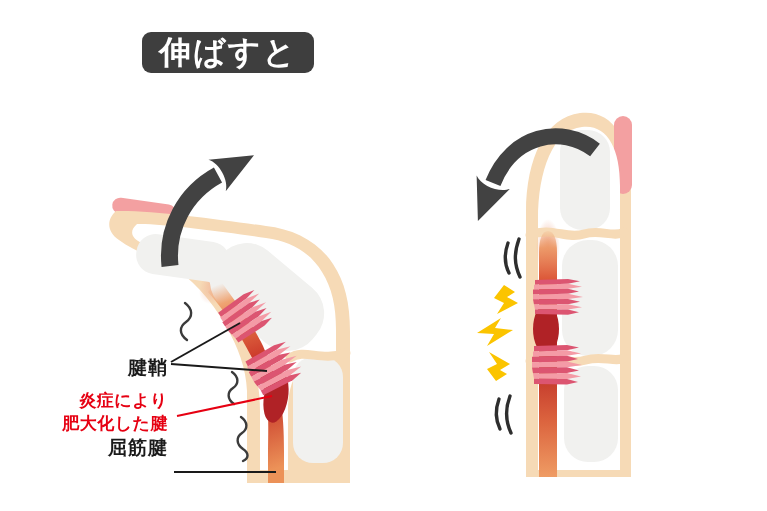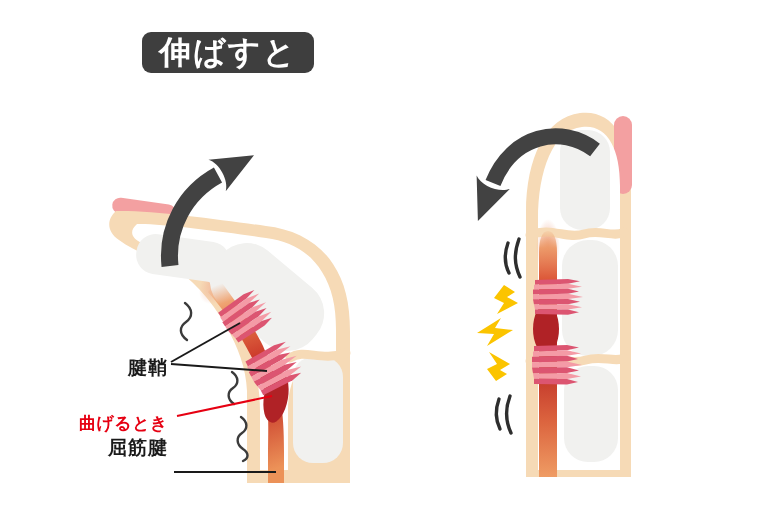--- a/index.html
+++ b/index.html
@@ -158,17 +158,17 @@
       <path class="bolt" d="M504,285 L515,292 L507,297 L518,303 L497,314 L504,303 L494,298 Z"></path>
       <path class="bolt" d="M501,318 L495,328 L513,330 L487,346 L494,334 L477,333 Z"></path>
       <path class="bolt" d="M496,381 L507,374 L500,370 L510,364 L489,352 L497,364 L487,369 Z"></path>
     </g>
   </svg>
 
   <div class="title title-left">伸ばすとき</div>
 
   <div class="lbl lbl-sheath">腱鞘</div>
   <div class="lbl-inflamed">
-    <br>
-    <span>曲げるとき</span>
+    <span>炎症により</span><br>
+    <span>肥大化した腱</span>
   </div>
   <div class="lbl lbl-flexor">屈筋腱</div>
 </div>
 
 </body></html>

